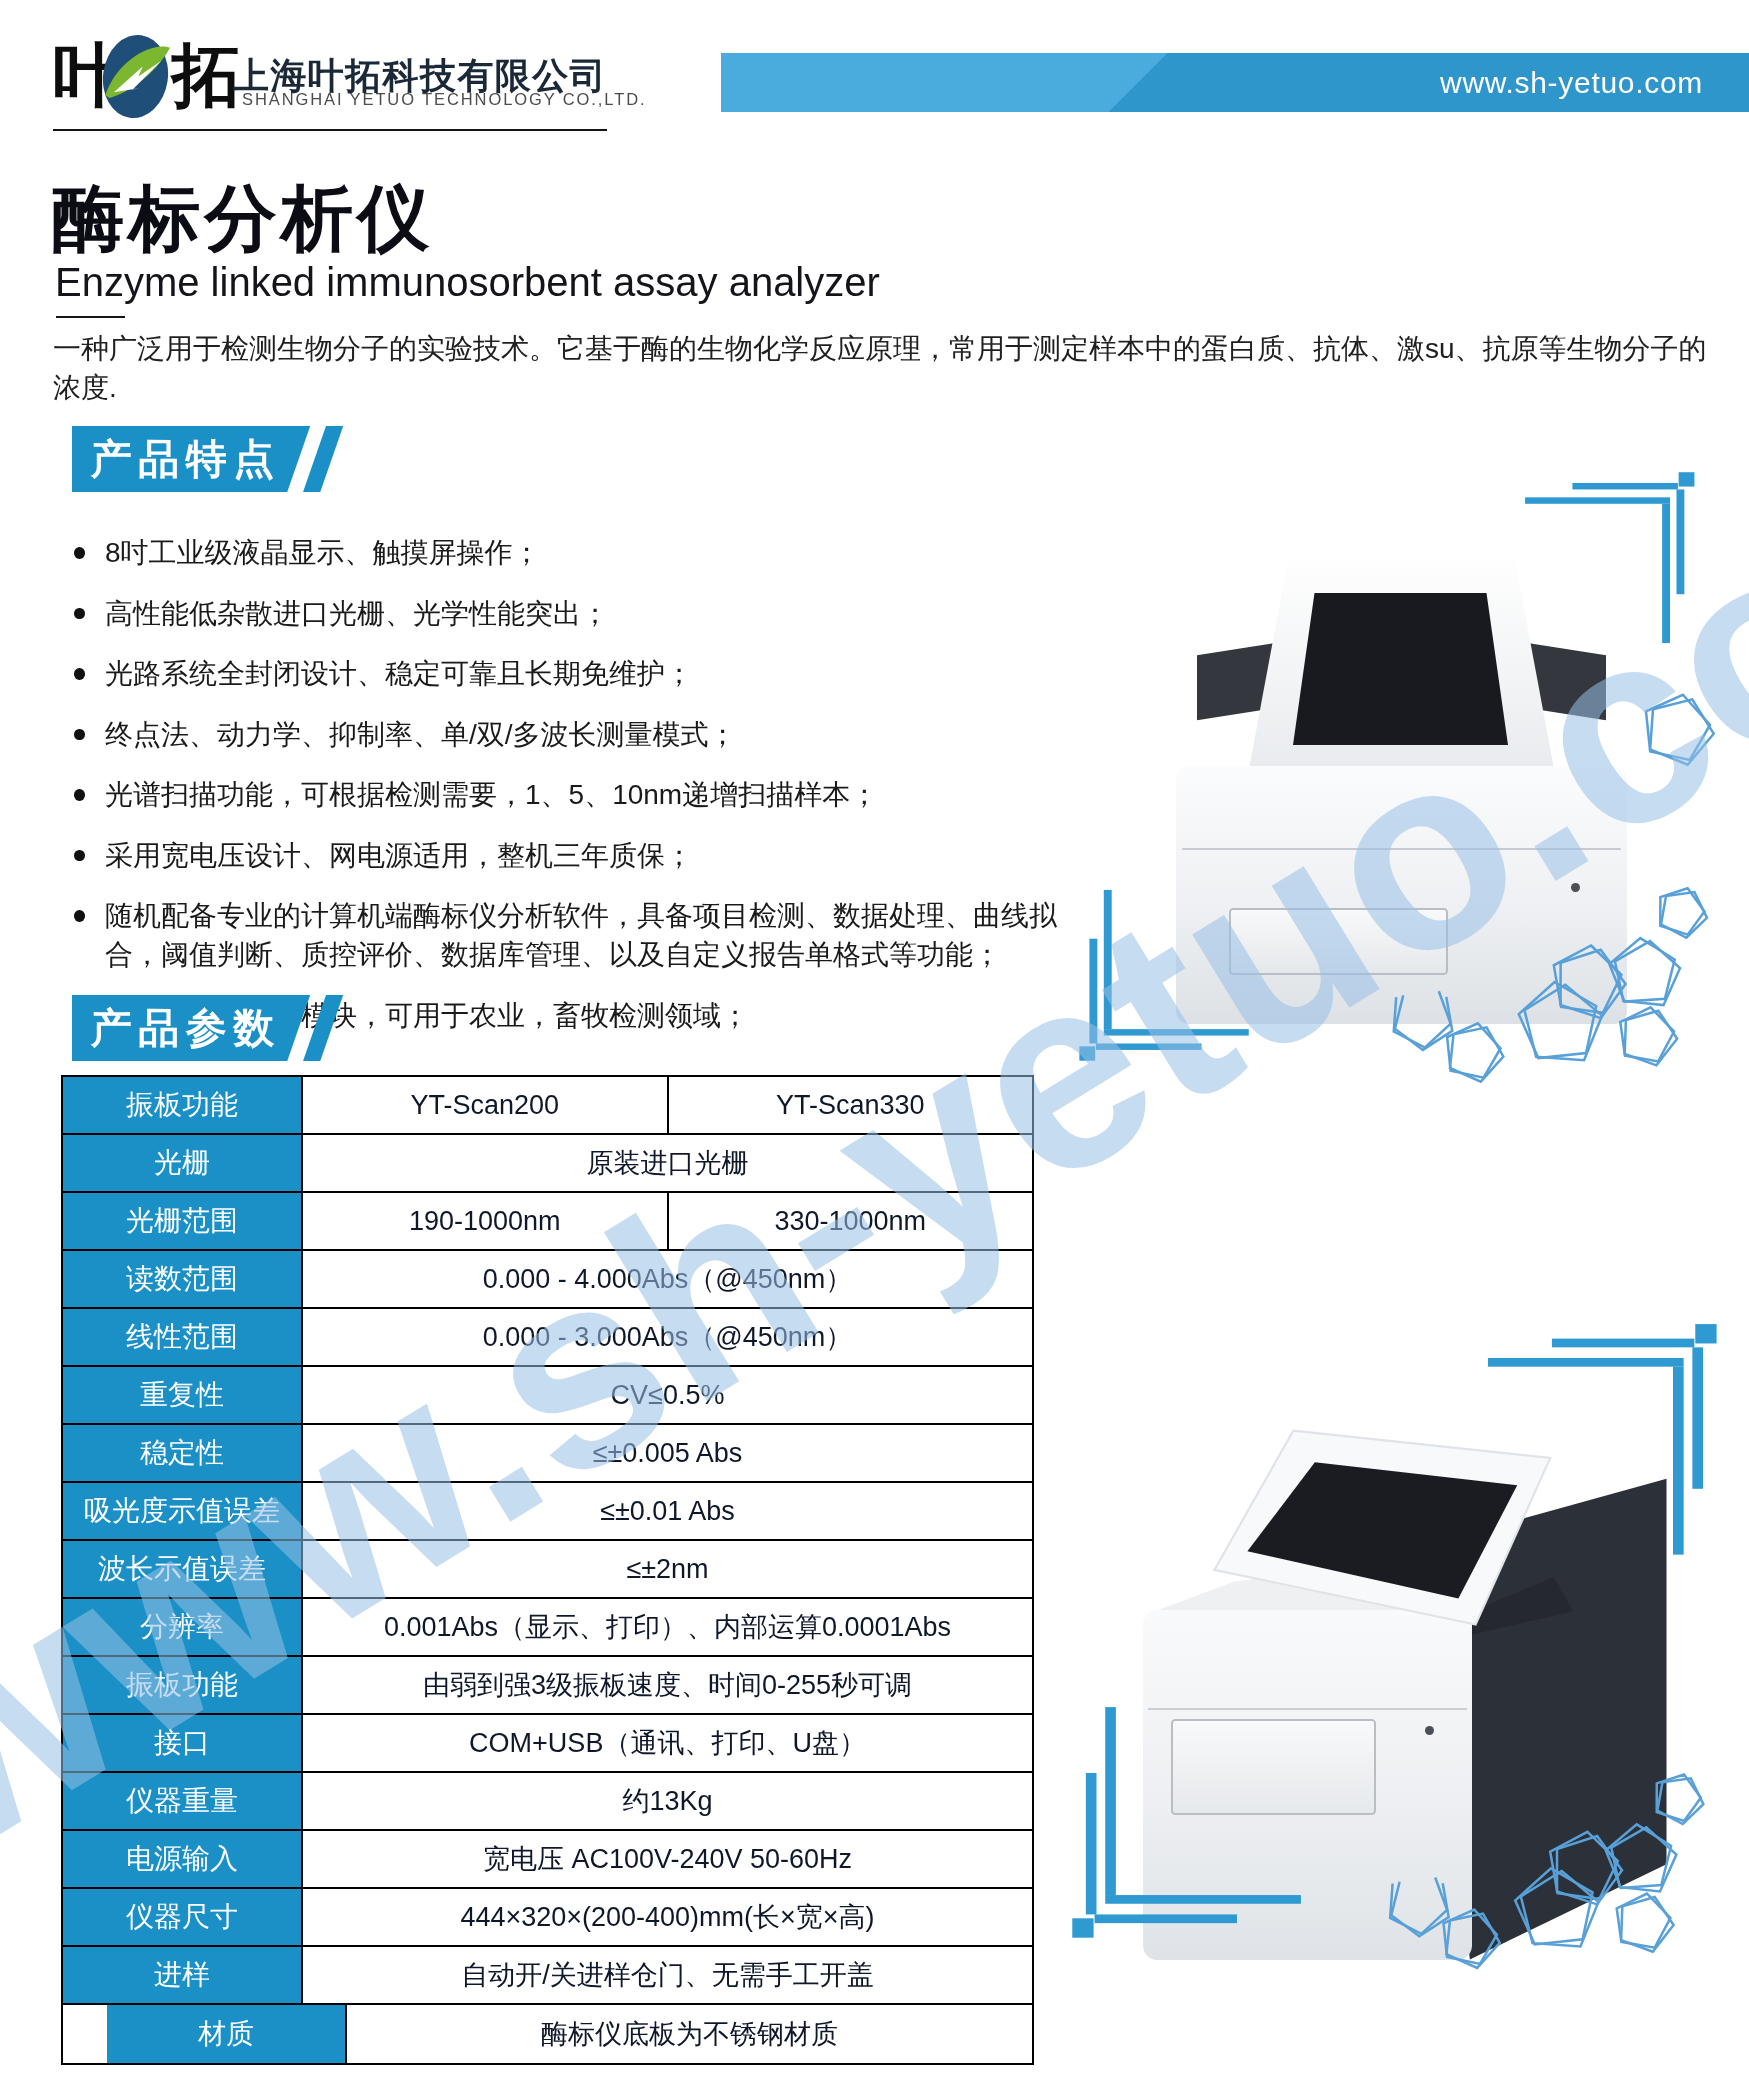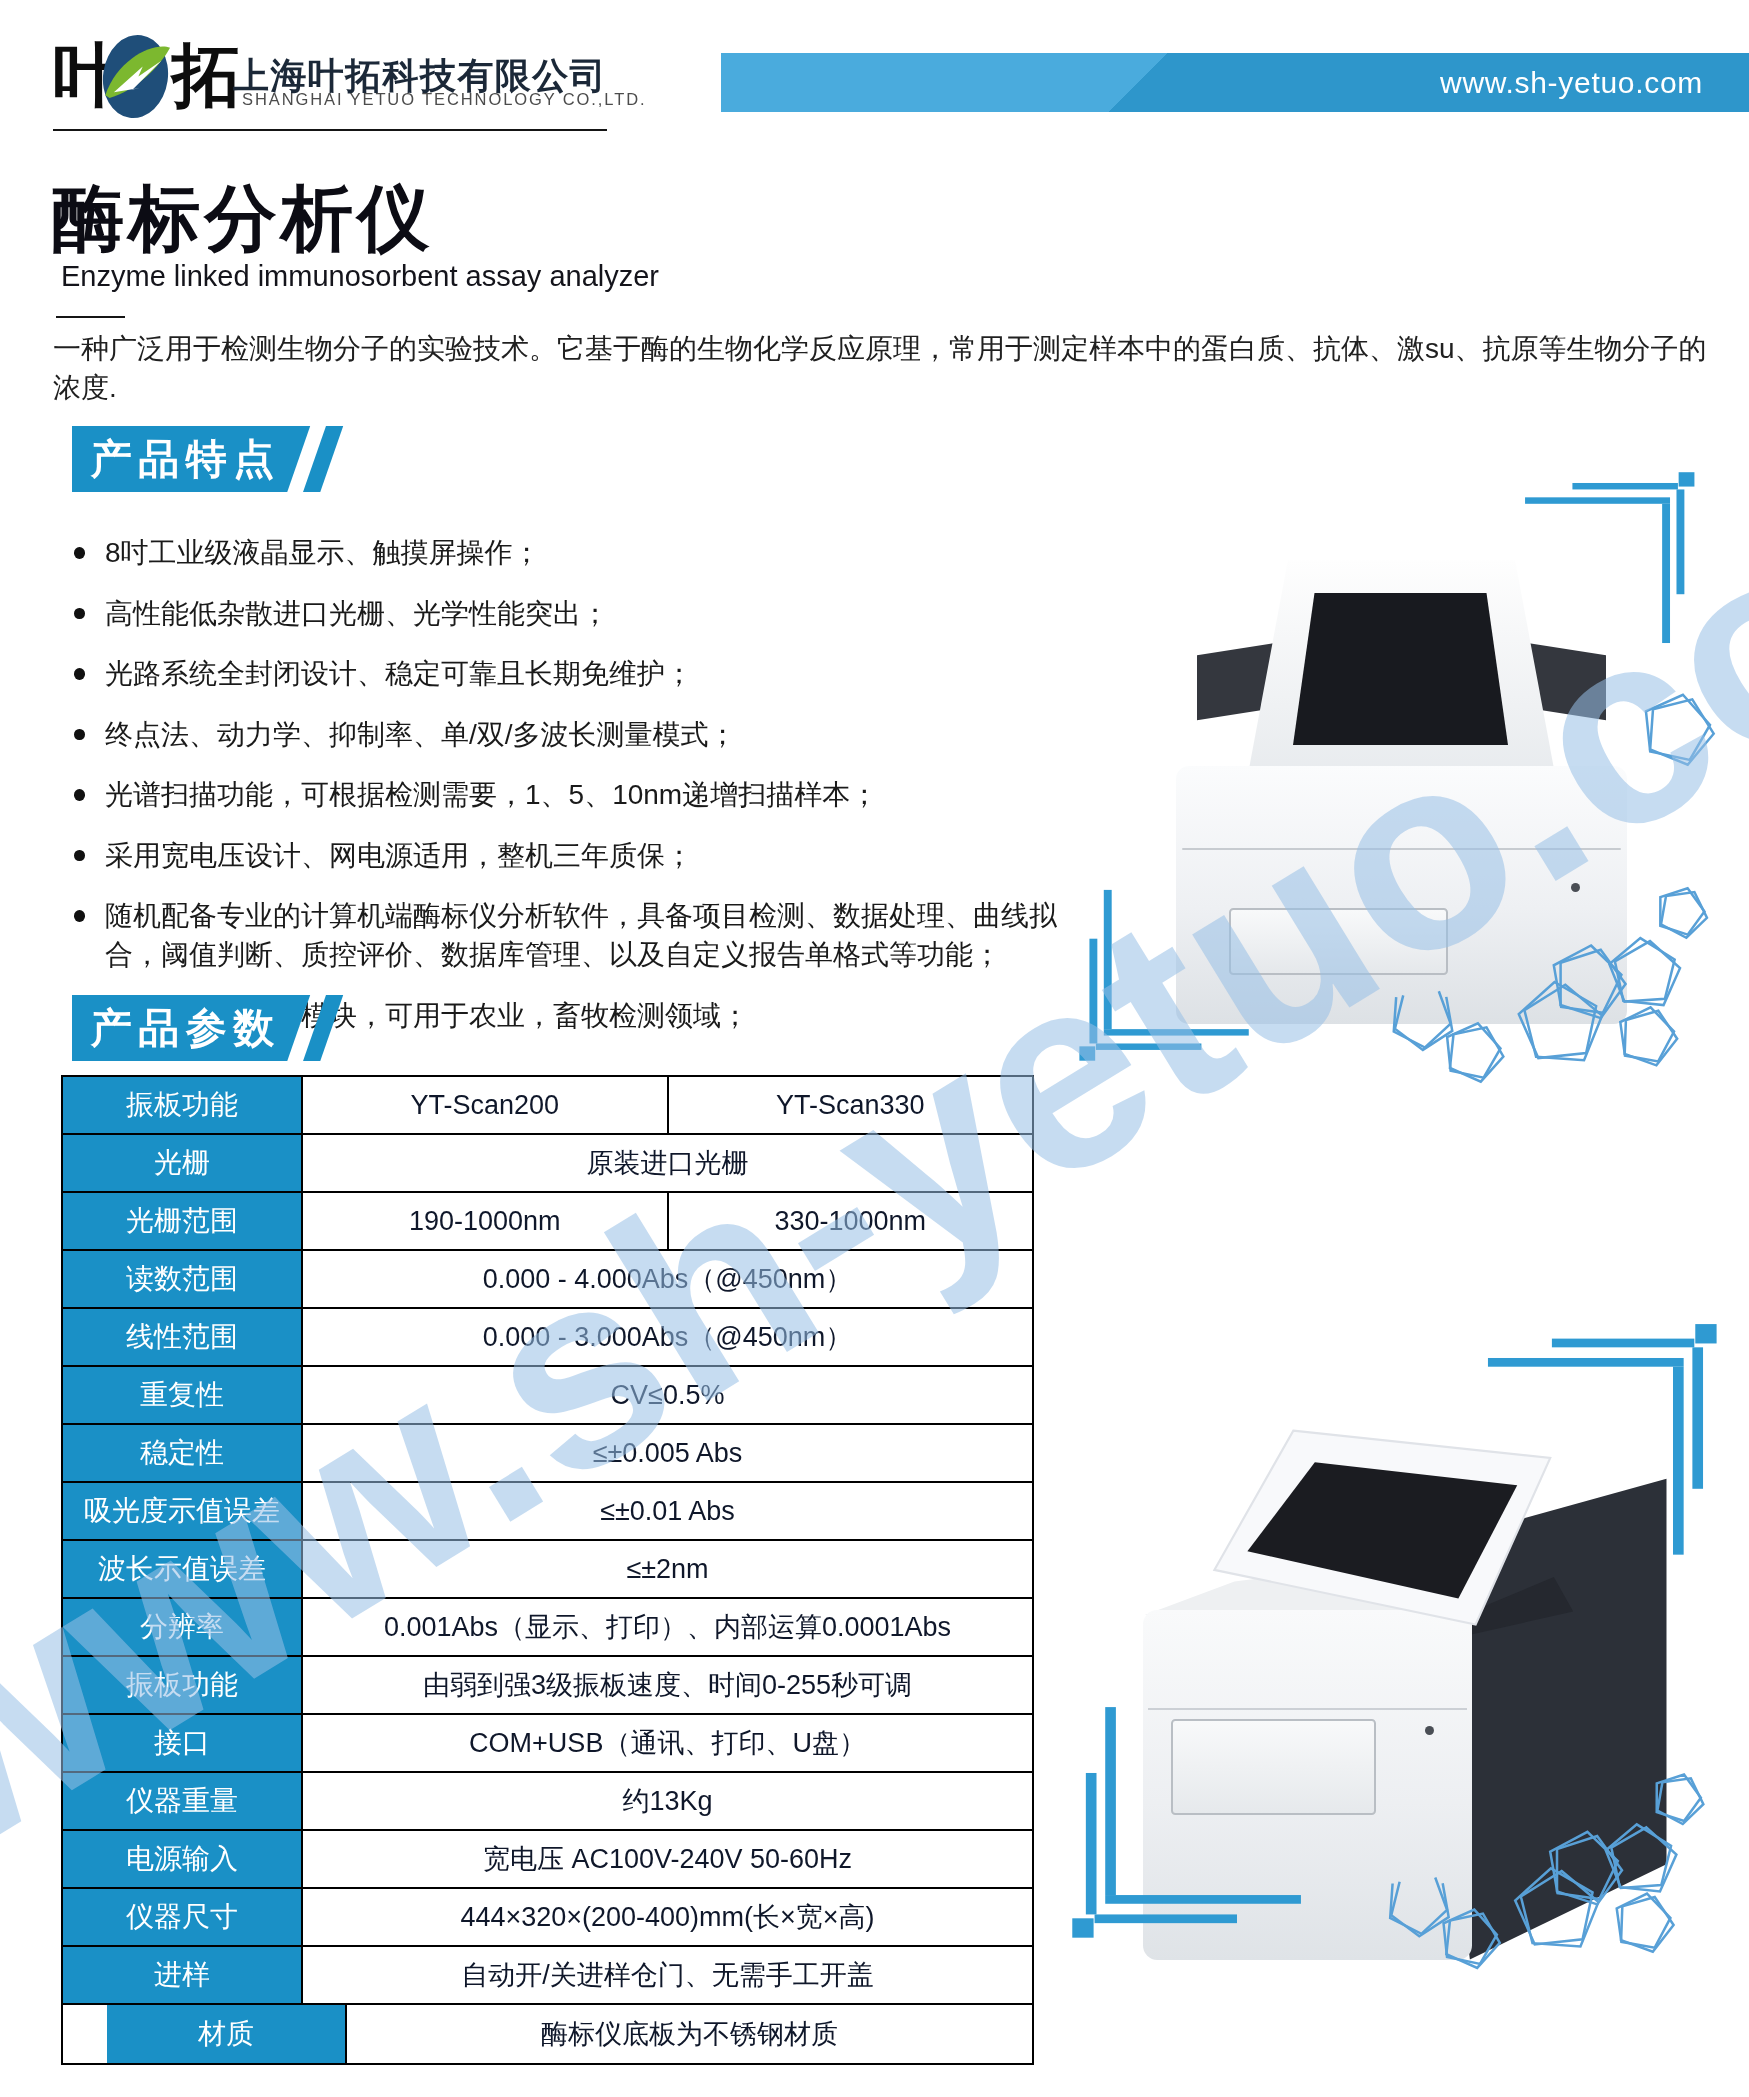--- a/index.html
+++ b/index.html
@@ -15,21 +15,21 @@
   .company-cn{position:absolute;left:233px;top:52px;font-size:36px;font-weight:700;color:#1b2838;letter-spacing:1.4px;}
   .company-en{position:absolute;left:235px;top:90px;font-size:16.5px;color:#4c4c4c;letter-spacing:1.9px;padding-left:7px;}
   .header-rule{position:absolute;left:53px;top:129px;width:554px;height:2.2px;background:#151515;}
   .banner{position:absolute;left:721px;top:53px;width:1029px;height:59px;
           background:linear-gradient(135deg,#4aabdd 0%,#4aabdd 41%,#2e96cb 41%,#2e96cb 100%);
           display:flex;align-items:center;justify-content:flex-end;padding-right:47px;box-sizing:border-box;}
   .banner-url{color:#ffffff;font-size:30px;letter-spacing:0.7px;}
 
   
   .title-cn{position:absolute;left:52px;top:171px;font-size:72px;font-weight:800;color:#0c0c14;letter-spacing:4.3px;}
-  .title-en{position:absolute;left:61px;top:260px;font-size:29px;font-weight:400;color:#14141b;}
+  .title-en{position:absolute;left:55px;top:260px;font-size:40px;font-weight:400;color:#14141b;}
   .title-rule{position:absolute;left:56px;top:316px;width:69px;height:2.2px;background:#151515;}
   .description{position:absolute;left:53px;top:329px;width:1658px;font-size:28px;line-height:39px;color:#202020;}
 
   
   .badge{position:absolute;left:72px;width:287px;height:66px;}
   .badge .main{position:absolute;inset:0;background:#1a90c6;
                clip-path:polygon(0 0,83% 0,75% 100%,0 100%);}
   .badge .stripe{position:absolute;inset:0;background:#1a90c6;
                clip-path:polygon(88.5% 0,94.5% 0,86.5% 100%,80.5% 100%);}
   .badge .label{position:absolute;left:18.7px;top:0;height:66px;line-height:66px;

